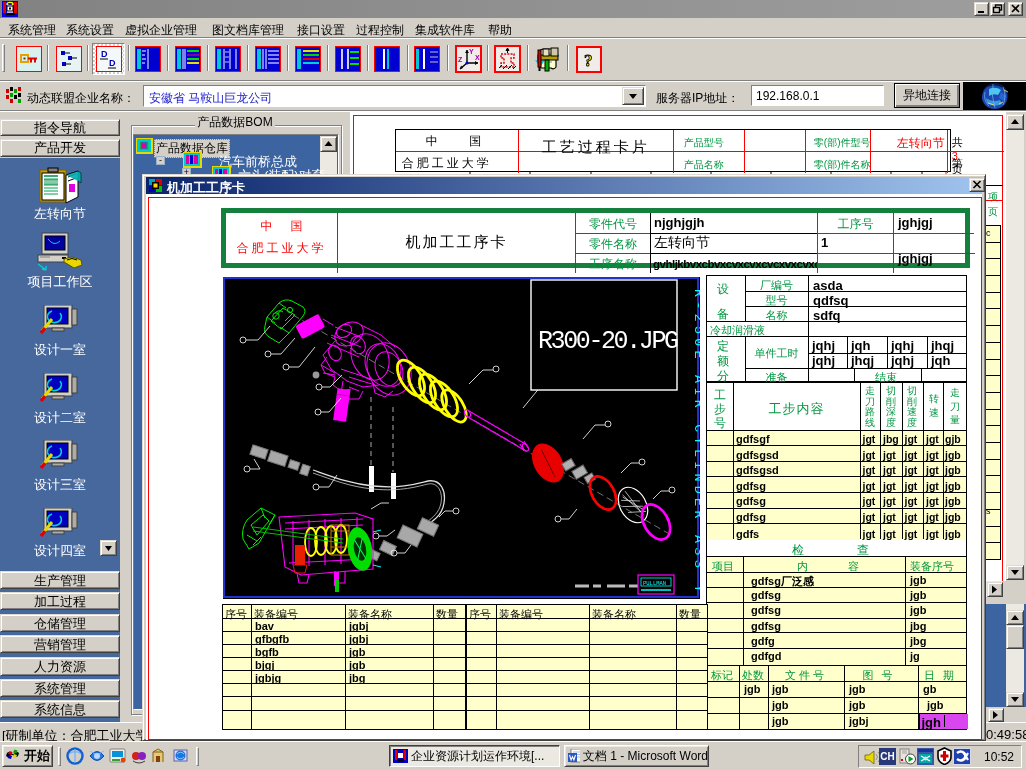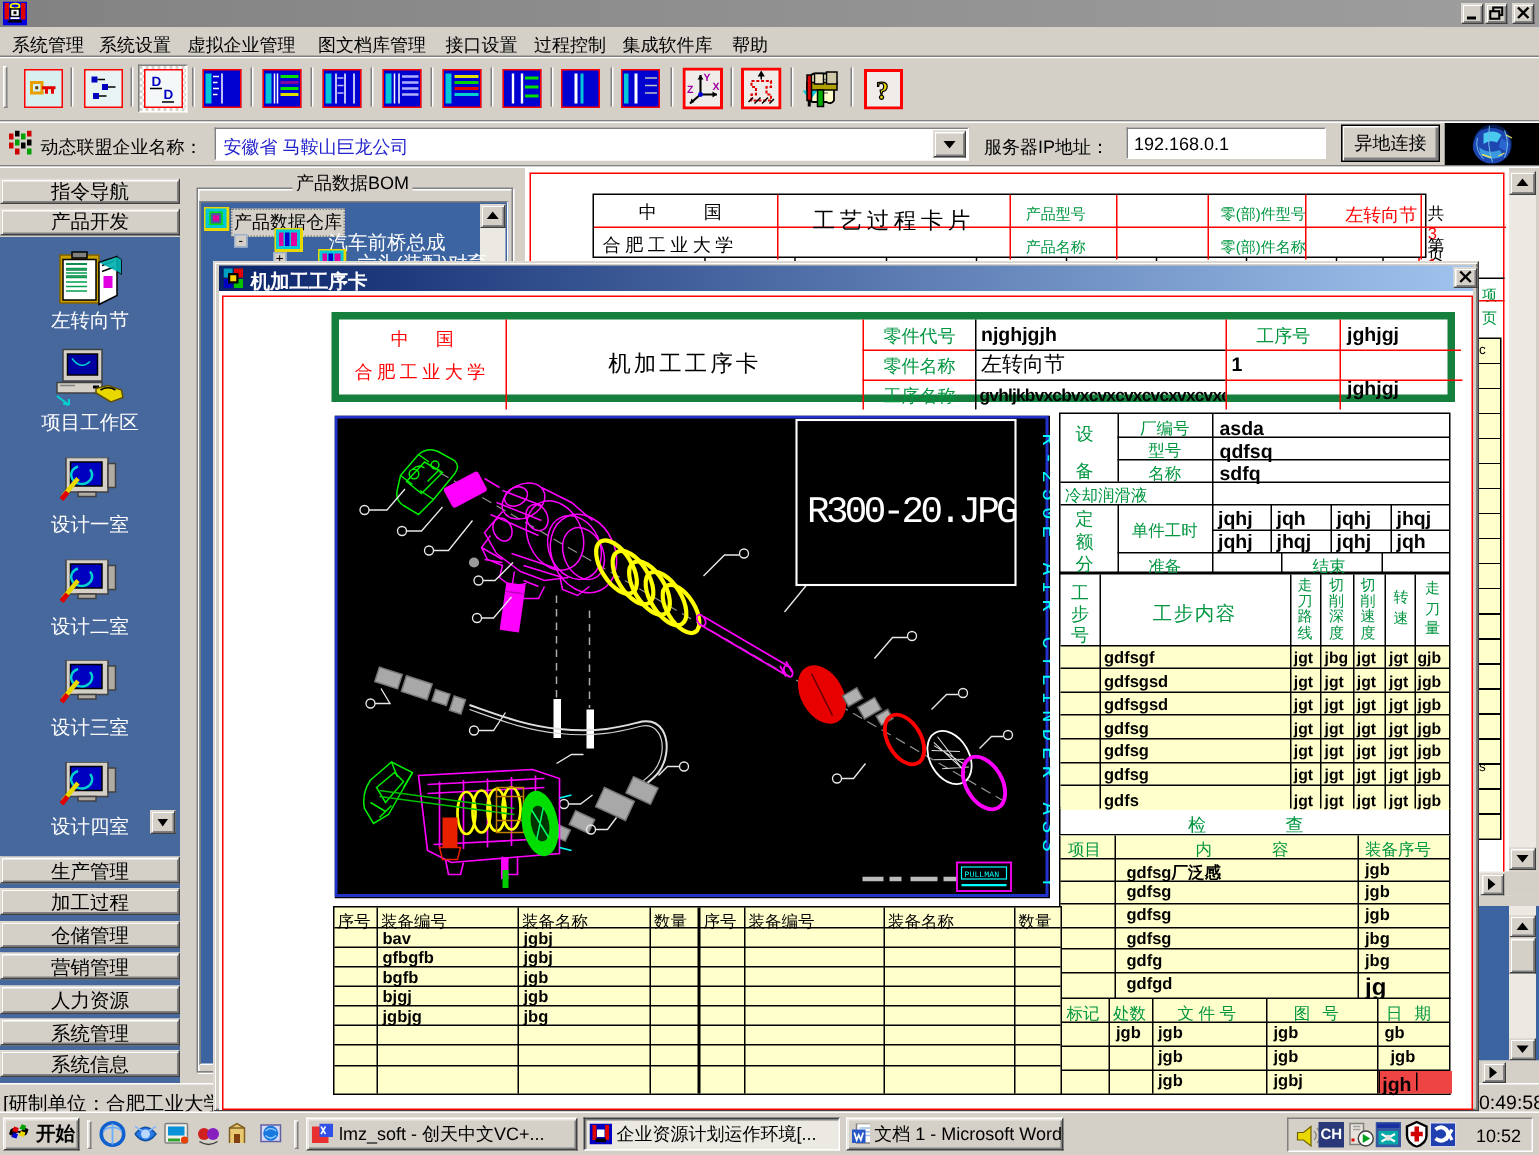--- a/index.html
+++ b/index.html
@@ -774,21 +774,21 @@
       <div class="a bb" style="left:203px;top:17px;font-size:11px">jgb</div>
   <div class="a bb" style="left:44px;top:32px;font-size:11px">gdfsg</div>
       <div class="a bb" style="left:203px;top:32px;font-size:11px">jgb</div>
   <div class="a bb" style="left:44px;top:47px;font-size:11px">gdfsg</div>
       <div class="a bb" style="left:203px;top:47px;font-size:11px">jgb</div>
   <div class="a bb" style="left:44px;top:63px;font-size:11px">gdfsg</div>
       <div class="a bb" style="left:203px;top:63px;font-size:11px">jbg</div>
   <div class="a bb" style="left:44px;top:78px;font-size:11px">gdfg</div>
       <div class="a bb" style="left:203px;top:78px;font-size:11px">jbg</div>
   <div class="a bb" style="left:44px;top:93px;font-size:11px">gdfgd</div>
-      <div class="a bb" style="left:203px;top:93px;font-size:16px">jg</div>
+      <div class="a bb" style="left:203px;top:93px;font-size:11px">jg</div>
  </div>
  <div class="a" id="tblD" style="left:563px;top:491px;width:261px;height:64px;border:1px solid #000;border-top:none;background:#ffffcc">
   <div class="a" style="left:32.2px;top:0;height:63px;border-left:1px solid #000"></div>
   <div class="a" style="left:60.5px;top:0;height:63px;border-left:1px solid #000"></div>
   <div class="a" style="left:137.1px;top:0;height:63px;border-left:1px solid #000"></div>
   <div class="a" style="left:211px;top:0;height:63px;border-left:1px solid #000"></div>
   <div class="a" style="left:0;top:14.5px;width:259px;border-top:1px solid #000"></div>
   <div class="a" style="left:0;top:30.6px;width:259px;border-top:1px solid #000"></div>
   <div class="a" style="left:0;top:46.7px;width:259px;border-top:1px solid #000"></div>
   <div class="a g" style="left:4px;top:2px;font-size:11px">标记</div>
@@ -798,21 +798,21 @@
   <div class="a g ctr" style="left:212px;top:2px;width:48px;font-size:11px;letter-spacing:8px">日期</div>
   <div class="a bb" style="left:37px;top:17px;font-size:11px">jgb</div>
       <div class="a bb" style="left:65px;top:17px;font-size:11px">jgb</div>
       <div class="a bb" style="left:142px;top:17px;font-size:11px">jgb</div>
       <div class="a bb" style="left:216px;top:17px;font-size:11px">gb</div>
   <div class="a bb" style="left:65px;top:33px;font-size:11px">jgb</div>
       <div class="a bb" style="left:142px;top:33px;font-size:11px">jgb</div>
       <div class="a bb" style="left:220px;top:33px;font-size:11px">jgb</div>
   <div class="a bb" style="left:65px;top:49px;font-size:11px">jgb</div>
       <div class="a bb" style="left:142px;top:49px;font-size:11px">jgbj</div>
-  <div class="a" style="left:211.5px;top:47.5px;width:49px;height:15px;background:#ef4444;border-left:1px solid #000">
+  <div class="a" style="left:211.5px;top:47.5px;width:49px;height:15px;background:#d946ef;border-left:1px solid #000">
         <span class="bb" style="font-size:13px;position:absolute;left:2px;top:1px">jgh</span>
         <span style="position:absolute;left:24px;top:1px;width:1px;height:12px;background:#000"></span>
       </div>
  </div>
 
 
  <div class="a" id="equip" style="left:79px;top:429px;width:486px;height:126px;border:1px solid #000;background:#ffffcc">
   <div class="a" style="left:28px;top:0;height:124px;border-left:1px solid #000"></div>
   <div class="a" style="left:122px;top:0;height:124px;border-left:1px solid #000"></div>
   <div class="a" style="left:210px;top:0;height:124px;border-left:1px solid #000"></div>
@@ -883,28 +883,20 @@
       <path d="M3,15 V5 l5,-3 5,3 v10" fill="#e8c870" stroke="#806020"></path>
       <rect x="6" y="9" width="4" height="6" fill="#804010"></rect>
       <path d="M3,5 h10" stroke="#806020"></path>
     </svg>
  <svg class="a" style="left:172px;top:5px" width="18" height="18">
       <rect x="2" y="3" width="13" height="11" fill="#d8d8f8" stroke="#6060a0"></rect>
       <circle cx="8.5" cy="8.5" r="5" fill="#1878e0"></circle>
       <path d="M5,7 q3.5,-3.5 7,0 M5,10 q3.5,3.5 7,0" stroke="#88c8ff" fill="none"></path>
     </svg>
  <div class="a grip" style="left:196px;top:5px;height:19px"></div>
- <div class="a tbtn" style="left:204px;top:3px;width:181px">
-  <svg style="margin:0 3px" width="15" height="14">
-        <rect x="0" y="2" width="11" height="11" fill="#e83030"></rect>
-        <rect x="5" y="0" width="9" height="9" fill="#3050e8"></rect>
-        <path d="M6,2 l3,5 M9,2 l-3,5" stroke="#fff"></path>
-      </svg>
-      <span style="font-size:12px">lmz_soft - 创天中文VC+...</span>
-    </div>
  <div class="a tbtn" style="left:389px;top:3px;width:171px;border-color:#404040 #fff #fff #404040;box-shadow:inset 1px 1px 0 #808080;background:#ece9e2">
   <svg style="margin:0 3px" width="15" height="14" viewBox="0 0 15 14">
         <rect x="0" y="0" width="15" height="14" fill="#0000c0"></rect>
         <rect x="2" y="1" width="2.6" height="10" fill="#e00000"></rect>
         <rect x="10.4" y="1" width="2.6" height="10" fill="#e00000"></rect>
         <rect x="5" y="4" width="5" height="5" fill="#fff"></rect>
         <rect x="4" y="10" width="7" height="2.4" fill="#000"></rect>
       </svg>
       <span style="font-size:12px">企业资源计划运作环境[...</span>
     </div>

